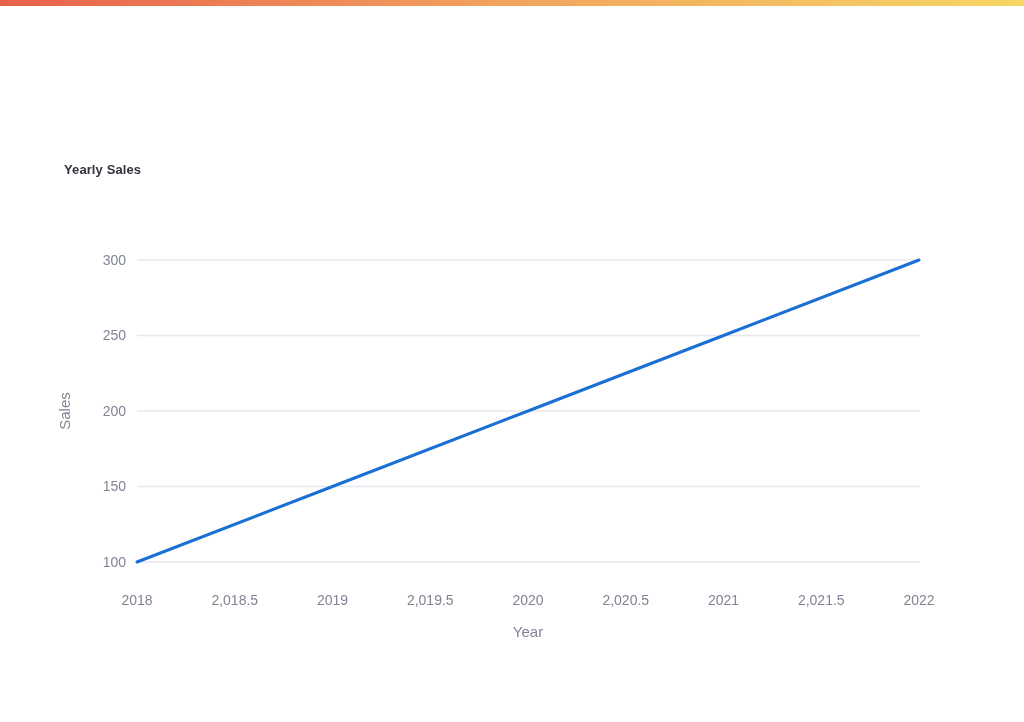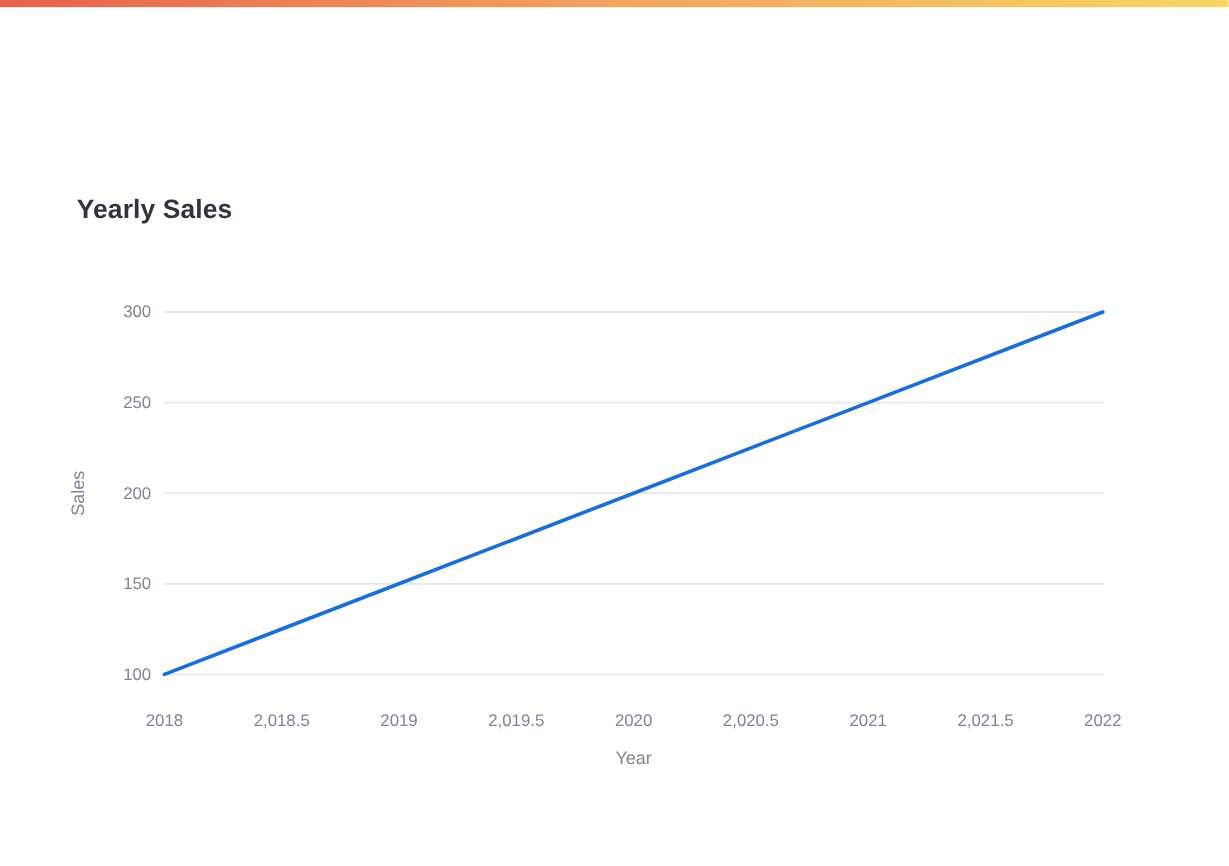--- a/index.html
+++ b/index.html
@@ -11,21 +11,21 @@
     position: relative;
   }
   .decoration-bar {
     position: absolute;
     top: 0; left: 0;
     width: 1024px; height: 6px;
   }
   .page-title {
     position: absolute;
     left: 64px; top: 162px;
-    font-size: 22px;
+    font-size: 13px;
     font-weight: 700;
     color: #31333f;
     letter-spacing: 0.1px;
   }
   .chart-container {
     position: absolute;
     top: 0; left: 0;
     width: 1024px; height: 722px;
   }
   svg text {

